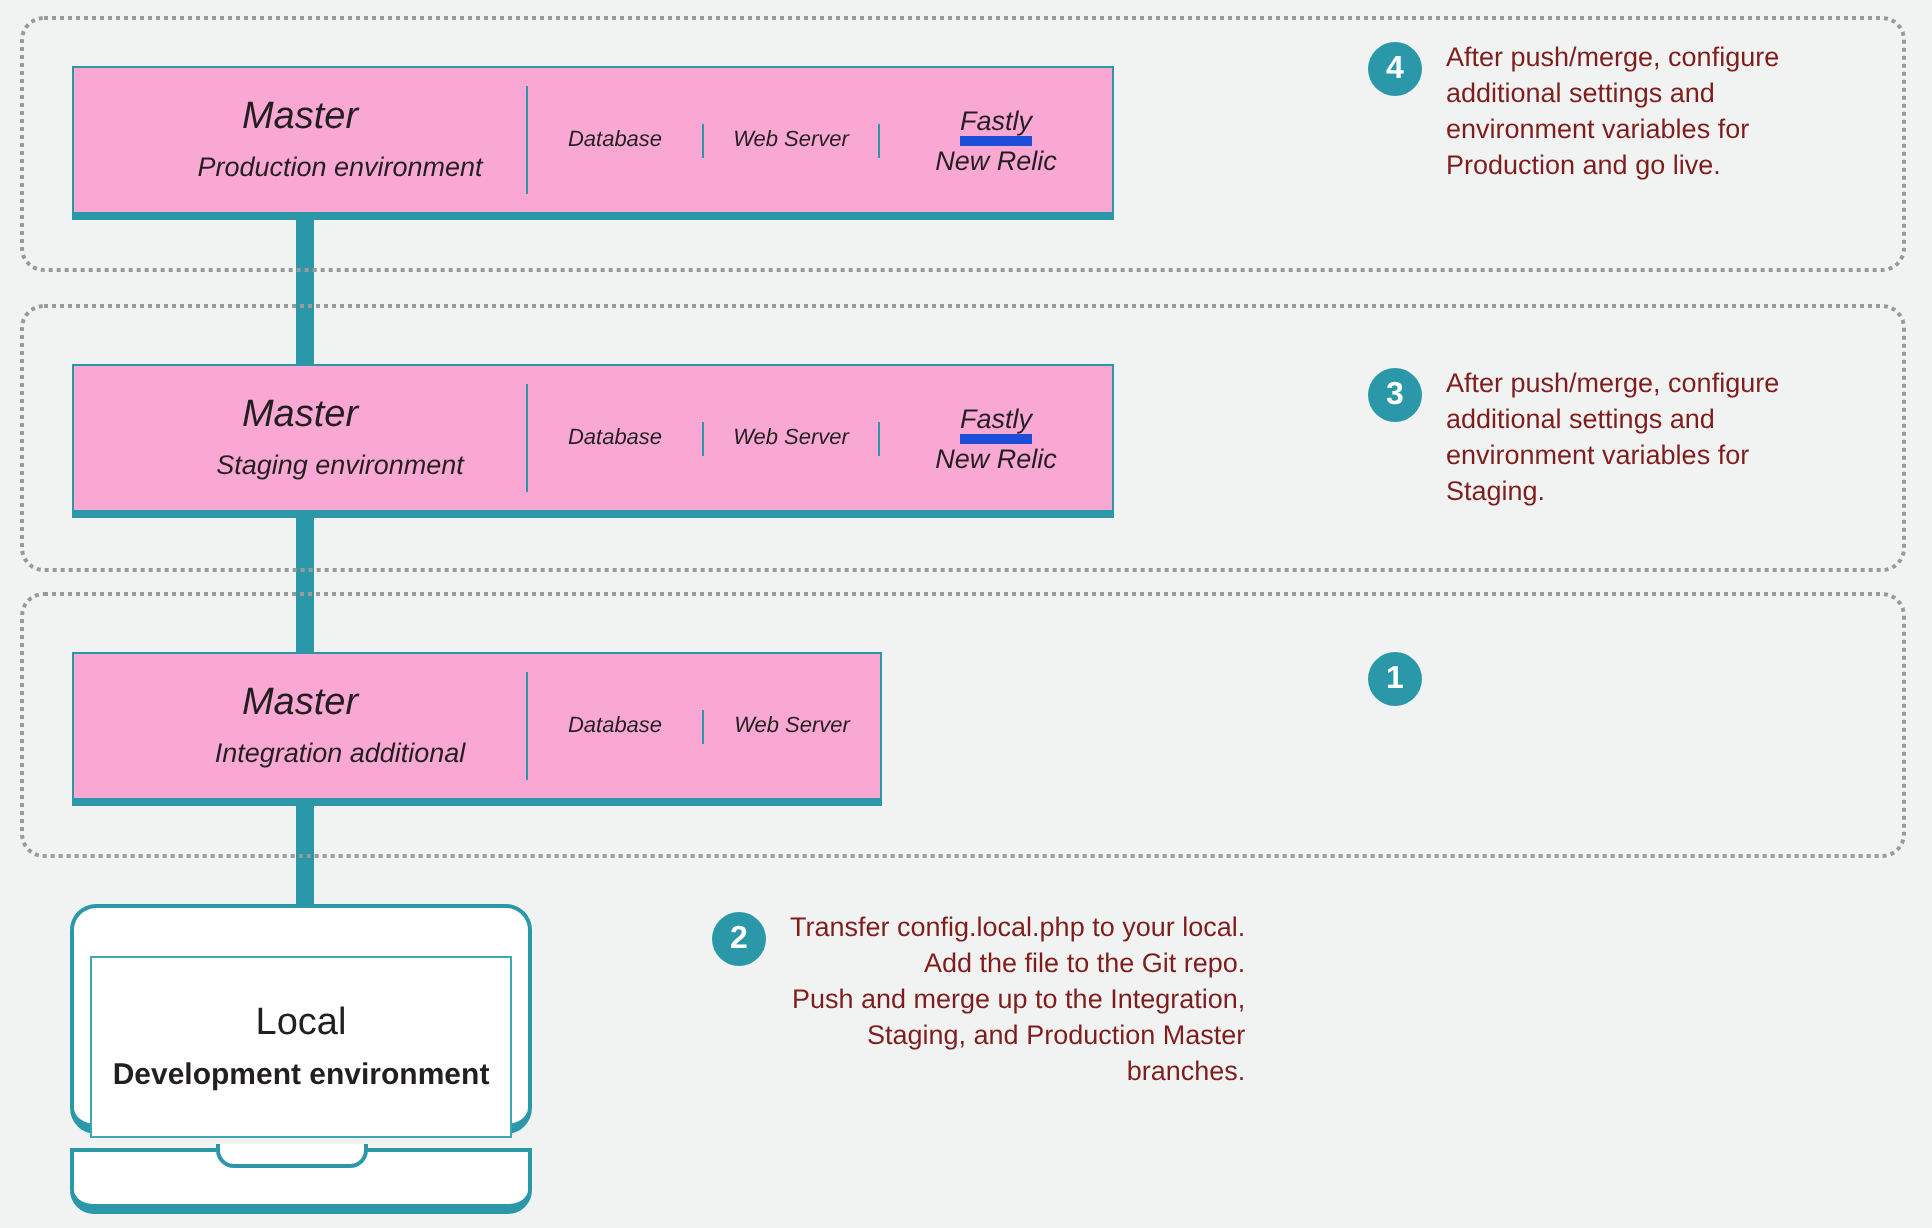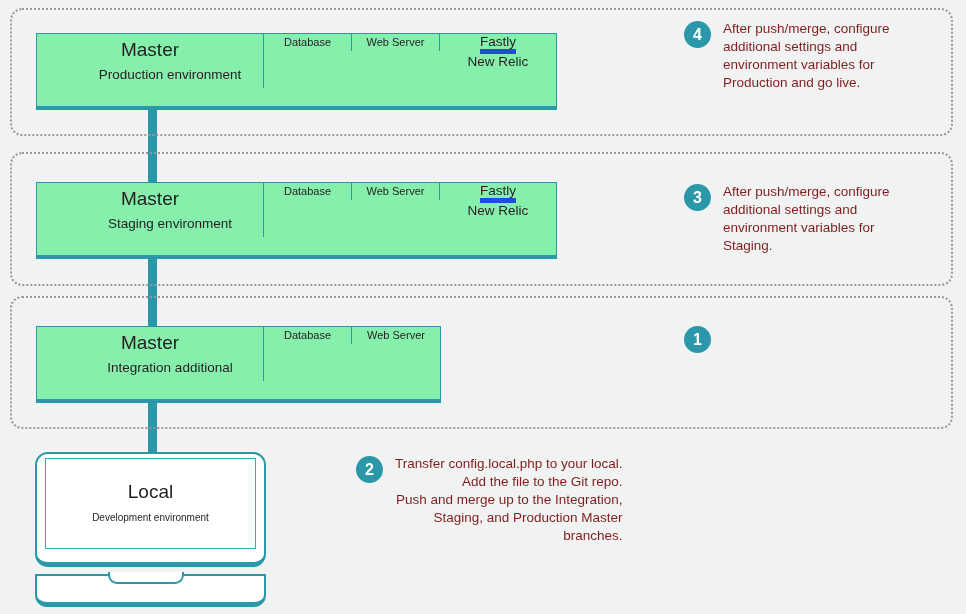--- a/index.html
+++ b/index.html
@@ -36,26 +36,27 @@
     left: 148px;
     width: 9px;
     background: #2a98a8;
   }
   #connector-main { top: 100px; height: 365px; }
 
   
   .env-row {
     position: absolute;
     display: flex;
-    align-items: flex-start;
-    background: #86efac;
+    align-items: center;
+    background: #f9a8d4;
     border: 1px solid #2a98a8;
     border-bottom: 4px solid #2a98a8;
     box-sizing: border-box;
     z-index: 3;
+    font-style: italic;
   }
   #row-production  { left: 36px; top: 33px;  width: 521px; height: 77px; }
   #row-staging     { left: 36px; top: 182px; width: 521px; height: 77px; }
   #row-integration { left: 36px; top: 326px; width: 405px; height: 77px; }
 
   .cell {
     display: flex;
     flex-direction: column;
     justify-content: center;
     align-items: center;
@@ -154,40 +155,41 @@
     background: #ffffff;
     border: 2px solid #2a98a8;
     border-bottom-width: 5px;
     border-radius: 13px;
     box-sizing: border-box;
     z-index: 2;
   }
   .laptop-inner {
     position: absolute;
     left: 10px;
-    top: 6px;
+    top: 26px;
     width: 211px;
     height: 91px;
     border: 1px solid #3fa6b3;
     box-sizing: border-box;
     background: #ffffff;
     display: flex;
     flex-direction: column;
     align-items: center;
     justify-content: center;
     z-index: 3;
   }
   .laptop-inner .ttl {
     font-size: 19px;
     line-height: 24px;
   }
   .laptop-inner .sub {
-    font-size: 10px;
+    font-size: 15px;
     line-height: 19px;
     margin-top: 4px;
+    font-weight: bold;
   }
   .laptop-base {
     position: absolute;
     left: 0;
     top: 122px;
     width: 231px;
     height: 33px;
     background: #ffffff;
     border: 2px solid #2a98a8;
     border-bottom-width: 5px;

